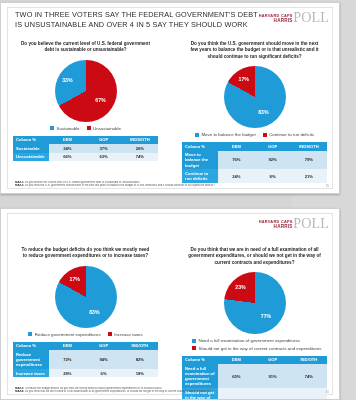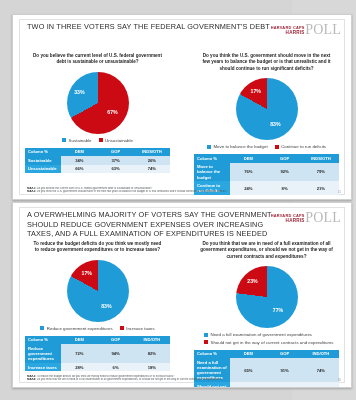--- a/index.html
+++ b/index.html
@@ -3,21 +3,21 @@
 <meta charset="utf-8">
 <style>
   html,body{margin:0;padding:0;}
   body{
     width:356px;height:400px;overflow:hidden;
     background:#d8d8d8;
     font-family:"Liberation Sans", sans-serif;
     -webkit-font-smoothing:antialiased;
   }
   .deck{width:292px;height:400px;display:flex;flex-direction:column;
-        justify-content:space-between;background:#d5d5d5;padding:12px;box-sizing:border-box;}
+        justify-content:space-between;background:#d5d5d5;padding:0;box-sizing:border-box;}
   .slide{
     position:relative;width:340px;height:192px;margin:2px auto 0;
     background:#ffffff;box-sizing:border-box;
     border:1px solid #cfcfcf;
     box-shadow:0 1px 2px rgba(0,0,0,.25);
     overflow:hidden;
   }
   .slide-inner{position:absolute;left:6px;top:4px;right:6px;bottom:4px;
     border:1px solid #e2e2e2;box-sizing:border-box;}
   
@@ -69,20 +69,21 @@
   .pgnum{position:absolute;right:10px;bottom:5px;font-size:3px;color:#9a9a9a;}
 </style>
 </head>
 <body>
 
 <div class="deck">
   <div class="slide">
     <div class="slide-inner"></div>
     <div class="head">
       <div class="head-line">TWO IN THREE VOTERS SAY THE FEDERAL GOVERNMENT'S DEBT</div>
+      <div class="head-line">IS UNSUSTAINABLE AND OVER 4 IN 5 SAY THEY SHOULD WORK</div>
     </div>
     <div class="logo">
       <div class="logo-left">
         <span class="logo-l1">HARVARD CAPS</span>
         <span class="logo-l2">HARRIS</span>
       </div>
       <span class="logo-poll">POLL</span>
     </div>
     <div class="cols">
       <div class="col">
@@ -174,25 +175,20 @@
     </div>
     <div class="notes">
         <div class="note"><b>MAX1: </b><span>Do you believe the current level of U.S. federal government debt is sustainable or unsustainable?</span></div>
         <div class="note"><b>MAX2: </b><span>Do you think the U.S. government should move in the next few years to balance the budget or is that unrealistic and it should continue to run significant deficits?</span></div>
       </div>
     <div class="pgnum">15</div>
   </div>
 
   <div class="slide">
     <div class="slide-inner"></div>
-    <div class="head">
-      <div class="head-line">A OVERWHELMING MAJORITY OF VOTERS SAY THE GOVERNMENT</div>
-      <div class="head-line">SHOULD REDUCE GOVERNMENT EXPENSES OVER INCREASING</div>
-      <div class="head-line">TAXES, AND A FULL EXAMINATION OF EXPENDITURES IS NEEDED</div>
-    </div>
     <div class="logo">
       <div class="logo-left">
         <span class="logo-l1">HARVARD CAPS</span>
         <span class="logo-l2">HARRIS</span>
       </div>
       <span class="logo-poll">POLL</span>
     </div>
     <div class="cols">
       <div class="col">
         <div class="q">To reduce the budget deficits do you think we mostly need to reduce government expenditures or to increase taxes?</div>

